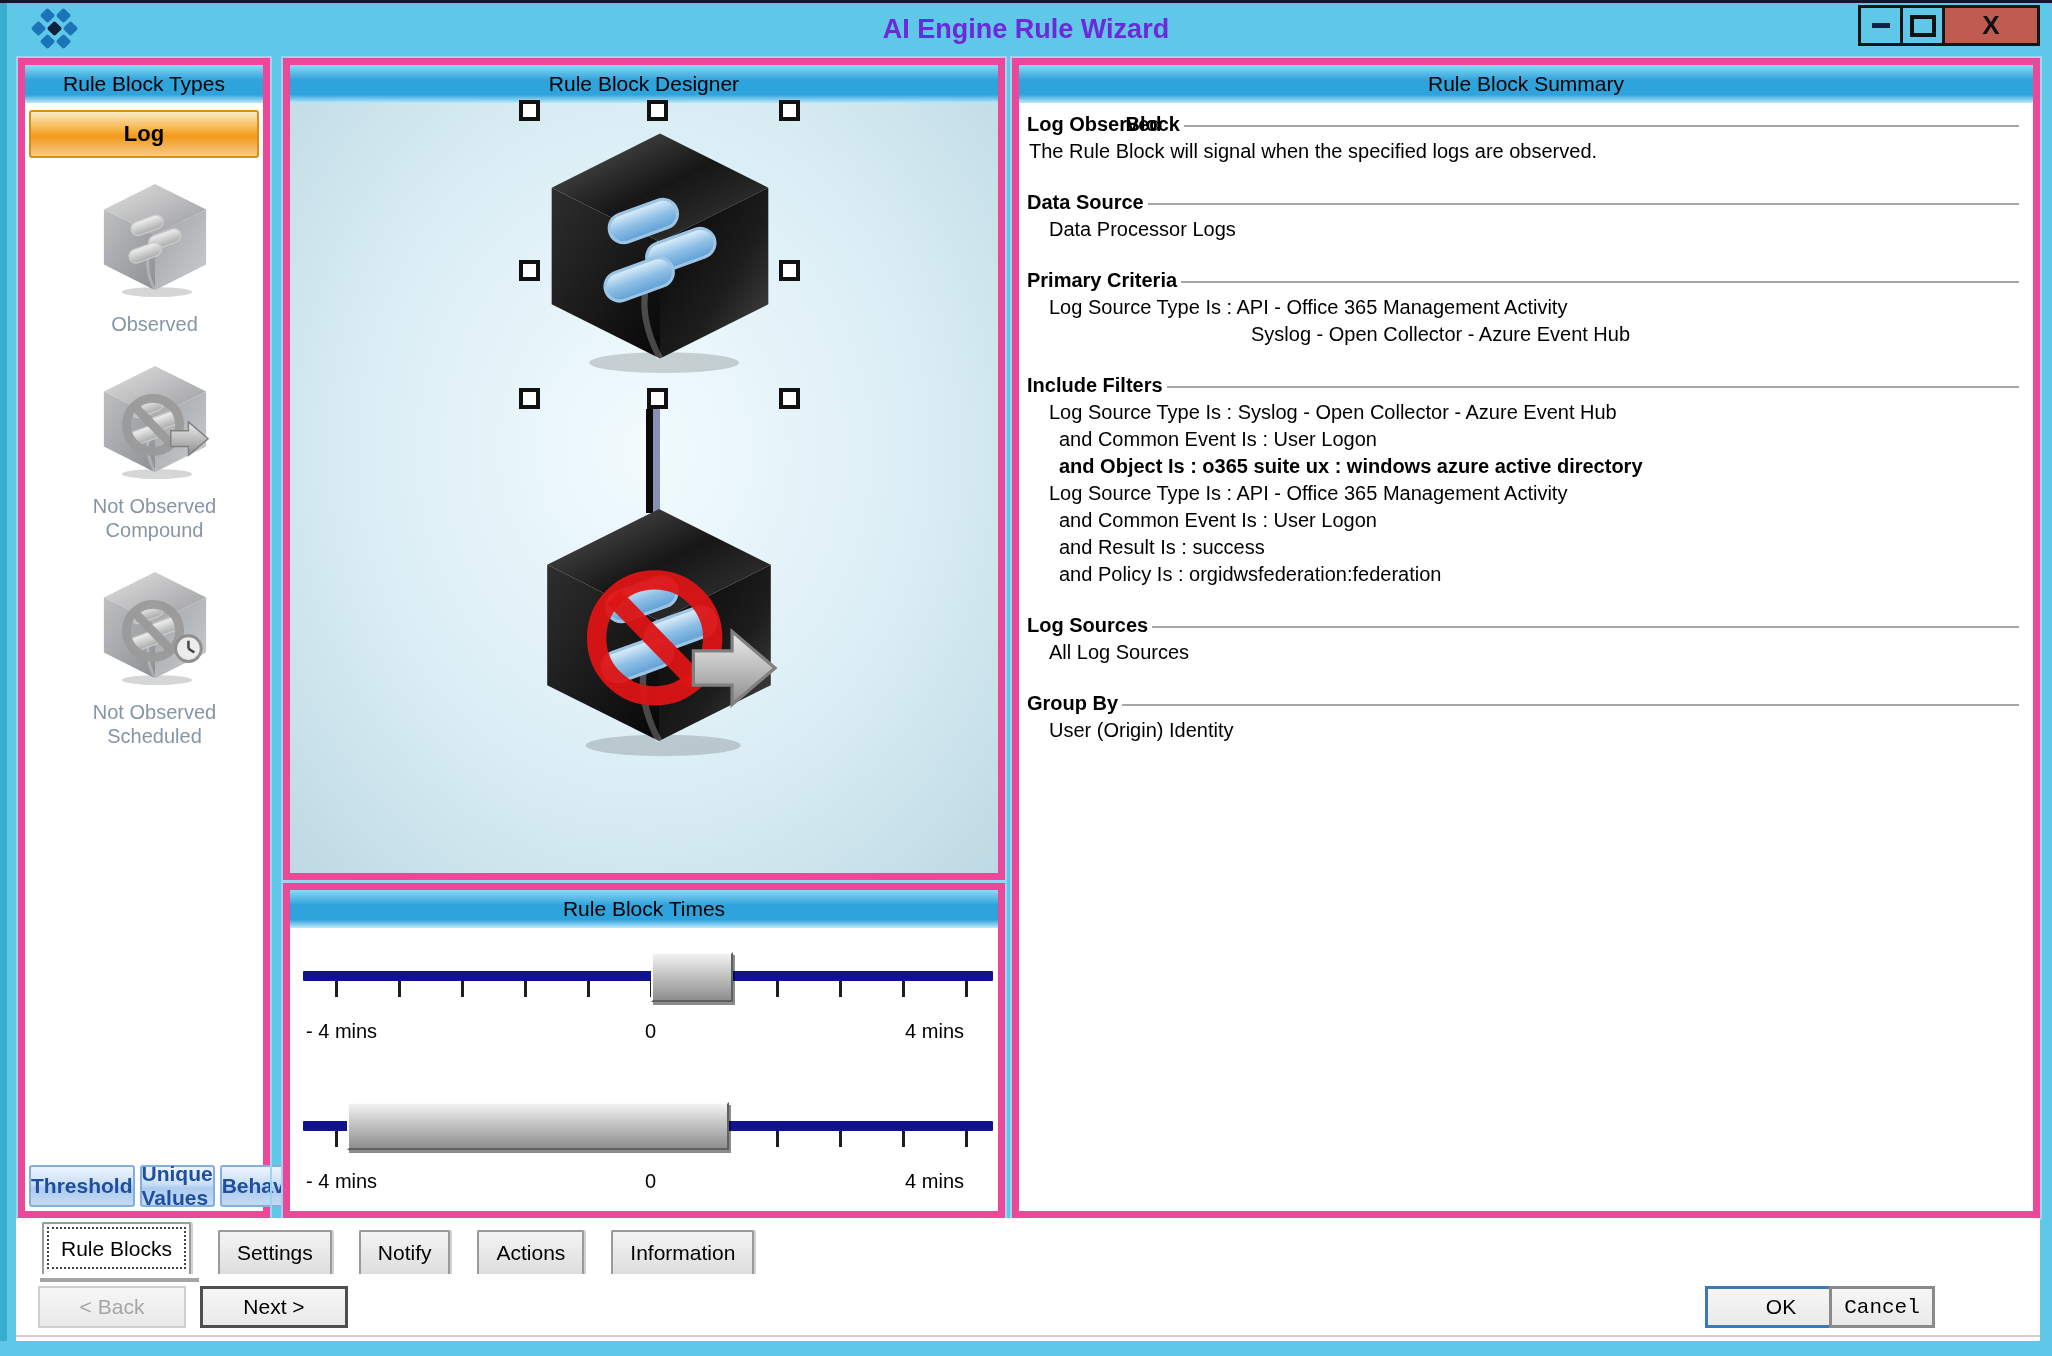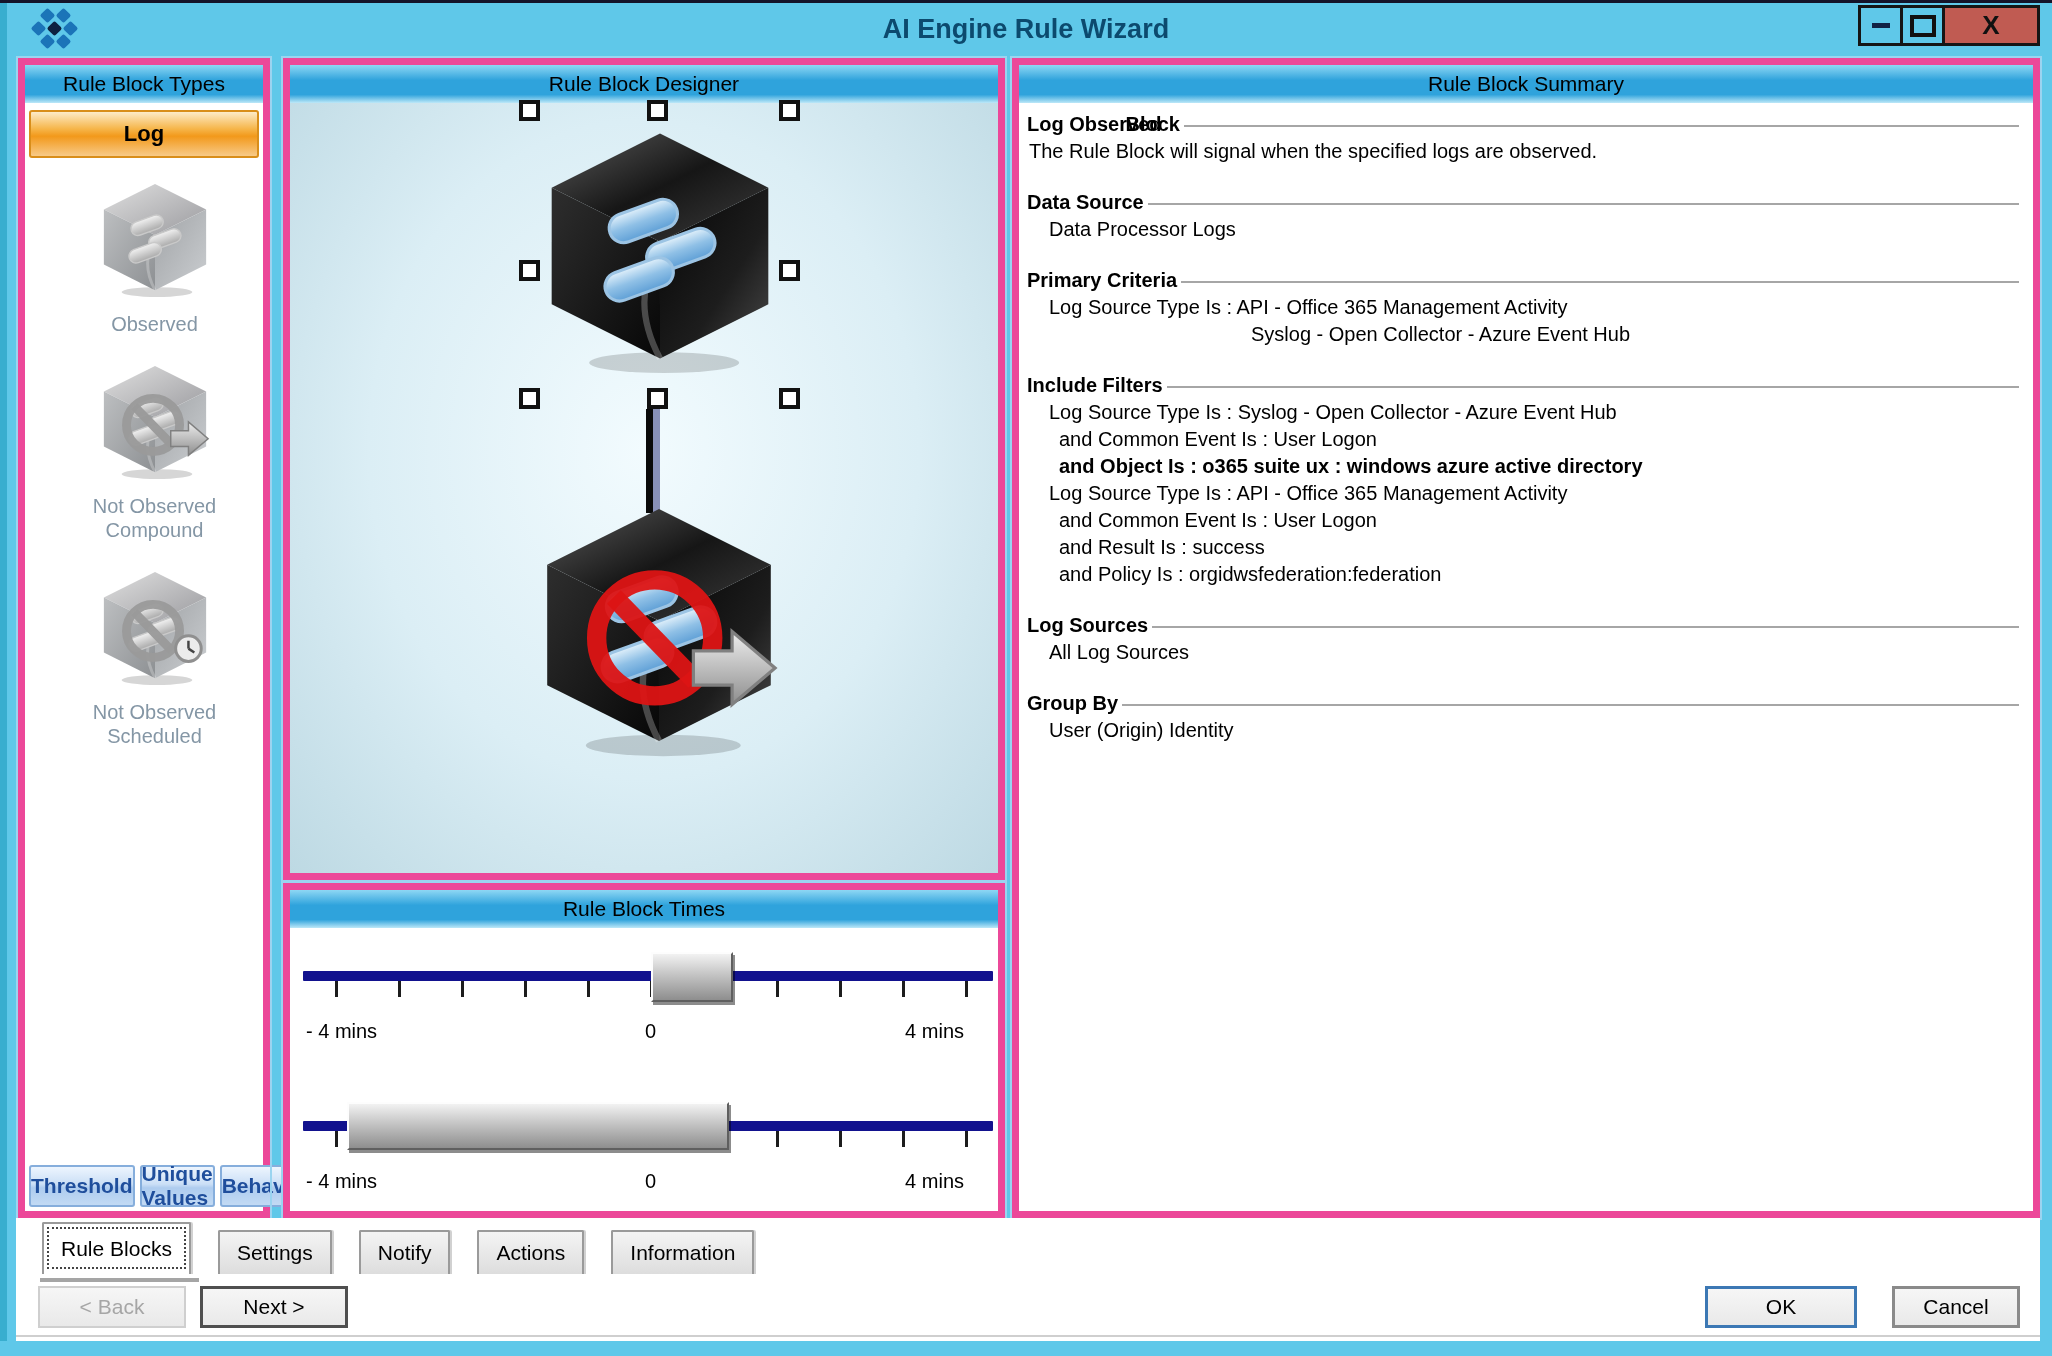--- a/index.html
+++ b/index.html
@@ -5,21 +5,21 @@
   html,body{margin:0;padding:0;background:#8b9399;}
   .window{position:relative;width:2052px;height:1356px;background:var(--c-frame,#5FC8E9);
     font-family:"Liberation Sans",sans-serif;color:#000;overflow:hidden;border-top:3px solid #14142a;box-sizing:border-box;}
   .left-accent{position:absolute;left:0;top:0;width:7px;height:100%;background:#38AECF;}
 
   
   .titlebar{position:absolute;left:0;top:0;right:0;height:52px;}
   .app-logo{position:absolute;left:26px;top:6px;width:58px;height:42px;}
   .dot{position:absolute;width:11px;height:11px;background:#1B74B8;transform:rotate(45deg);border-radius:2px;}
   .dot.dark{background:#0E2240;}
-  .title{position:absolute;left:300px;right:300px;top:11px;text-align:center;font-size:27px;font-weight:600;color:#0c4a6e;}
+  .title{position:absolute;left:300px;right:300px;top:11px;text-align:center;font-size:27px;font-weight:600;color:#6d28d9;}
   .win-controls{position:absolute;top:2px;right:12px;display:flex;}
   .win-btn{width:45px;height:41px;border:3px solid #151515;background:var(--c-frame,#5FC8E9);
     display:flex;align-items:center;justify-content:center;box-sizing:border-box;margin-left:-3px;cursor:pointer;}
   .win-btn.close{width:98px;background:var(--c-close,#C05B52);font-weight:bold;font-size:26px;color:#111;}
   .glyph-min{width:18px;height:5px;background:#124;} 
   .glyph-max{width:18px;height:14px;border:4px solid #111;background:transparent;}
 
   
   .panel{position:absolute;background:#fff;border:7px solid #ec4899;outline:2px solid #9AD4F0;box-sizing:border-box;}
   .panel-header{height:38px;background:linear-gradient(180deg,#8ED7F4 0%,var(--c-header,#2FA3DC) 40%,var(--c-header,#2FA3DC) 78%,#BDE8F8 100%);
@@ -74,21 +74,21 @@
   .tab{height:42px;padding:0 17px;background:linear-gradient(180deg,#F4F4F4,#DDDDDD);
     border:2px solid #9A9A9A;border-bottom:none;margin-right:3px;display:flex;align-items:center;
     font-size:21px;border-radius:2px 2px 0 0;box-shadow:2px 0 0 rgba(0,0,0,.18);cursor:pointer;position:relative;margin-left:24px;}
   .tab.active{height:50px;background:#fff;outline:2px dotted #444;outline-offset:-7px;z-index:2;}
   .tab.active::after{content:'';position:absolute;left:-4px;right:-10px;bottom:-8px;height:4px;background:#A5A5A5;}
   .btn{position:absolute;top:1283px;height:42px;display:flex;align-items:center;justify-content:center;
     font-size:21px;background:linear-gradient(180deg,#F6F6F6,#E9E9E9);box-sizing:border-box;cursor:pointer;}
   .btn-back{left:38px;width:148px;color:#A6A6A6;border:2px solid #CFCFCF;}
   .btn-next{left:200px;width:148px;color:#000;border:3px solid #4F4F4F;}
   .btn-ok{left:1705px;width:152px;border:3px solid #3C78B4;}
-  .btn-cancel{left:1892px;width:128px;border:3px solid #8A8A8A;}
+  .btn-cancel{left:1829px;width:106px;border:3px solid #8A8A8A;font-family:Liberation Mono, monospace;}
   .bottom-strip{position:absolute;left:0;top:1338px;width:100%;height:18px;background:var(--c-frame,#5FC8E9);}
   .gap-line{position:absolute;left:16px;top:1332px;width:2024px;height:2px;background:#cfcfcf;}
 </style>
 </head>
 <body>
 
 <svg width="0" height="0" style="position:absolute" aria-hidden="true">
   <defs>
     <linearGradient id="gTopD" x1="0" y1="0" x2="1" y2="1">
         <stop offset="0" stop-color="#5a5a5a"></stop>

